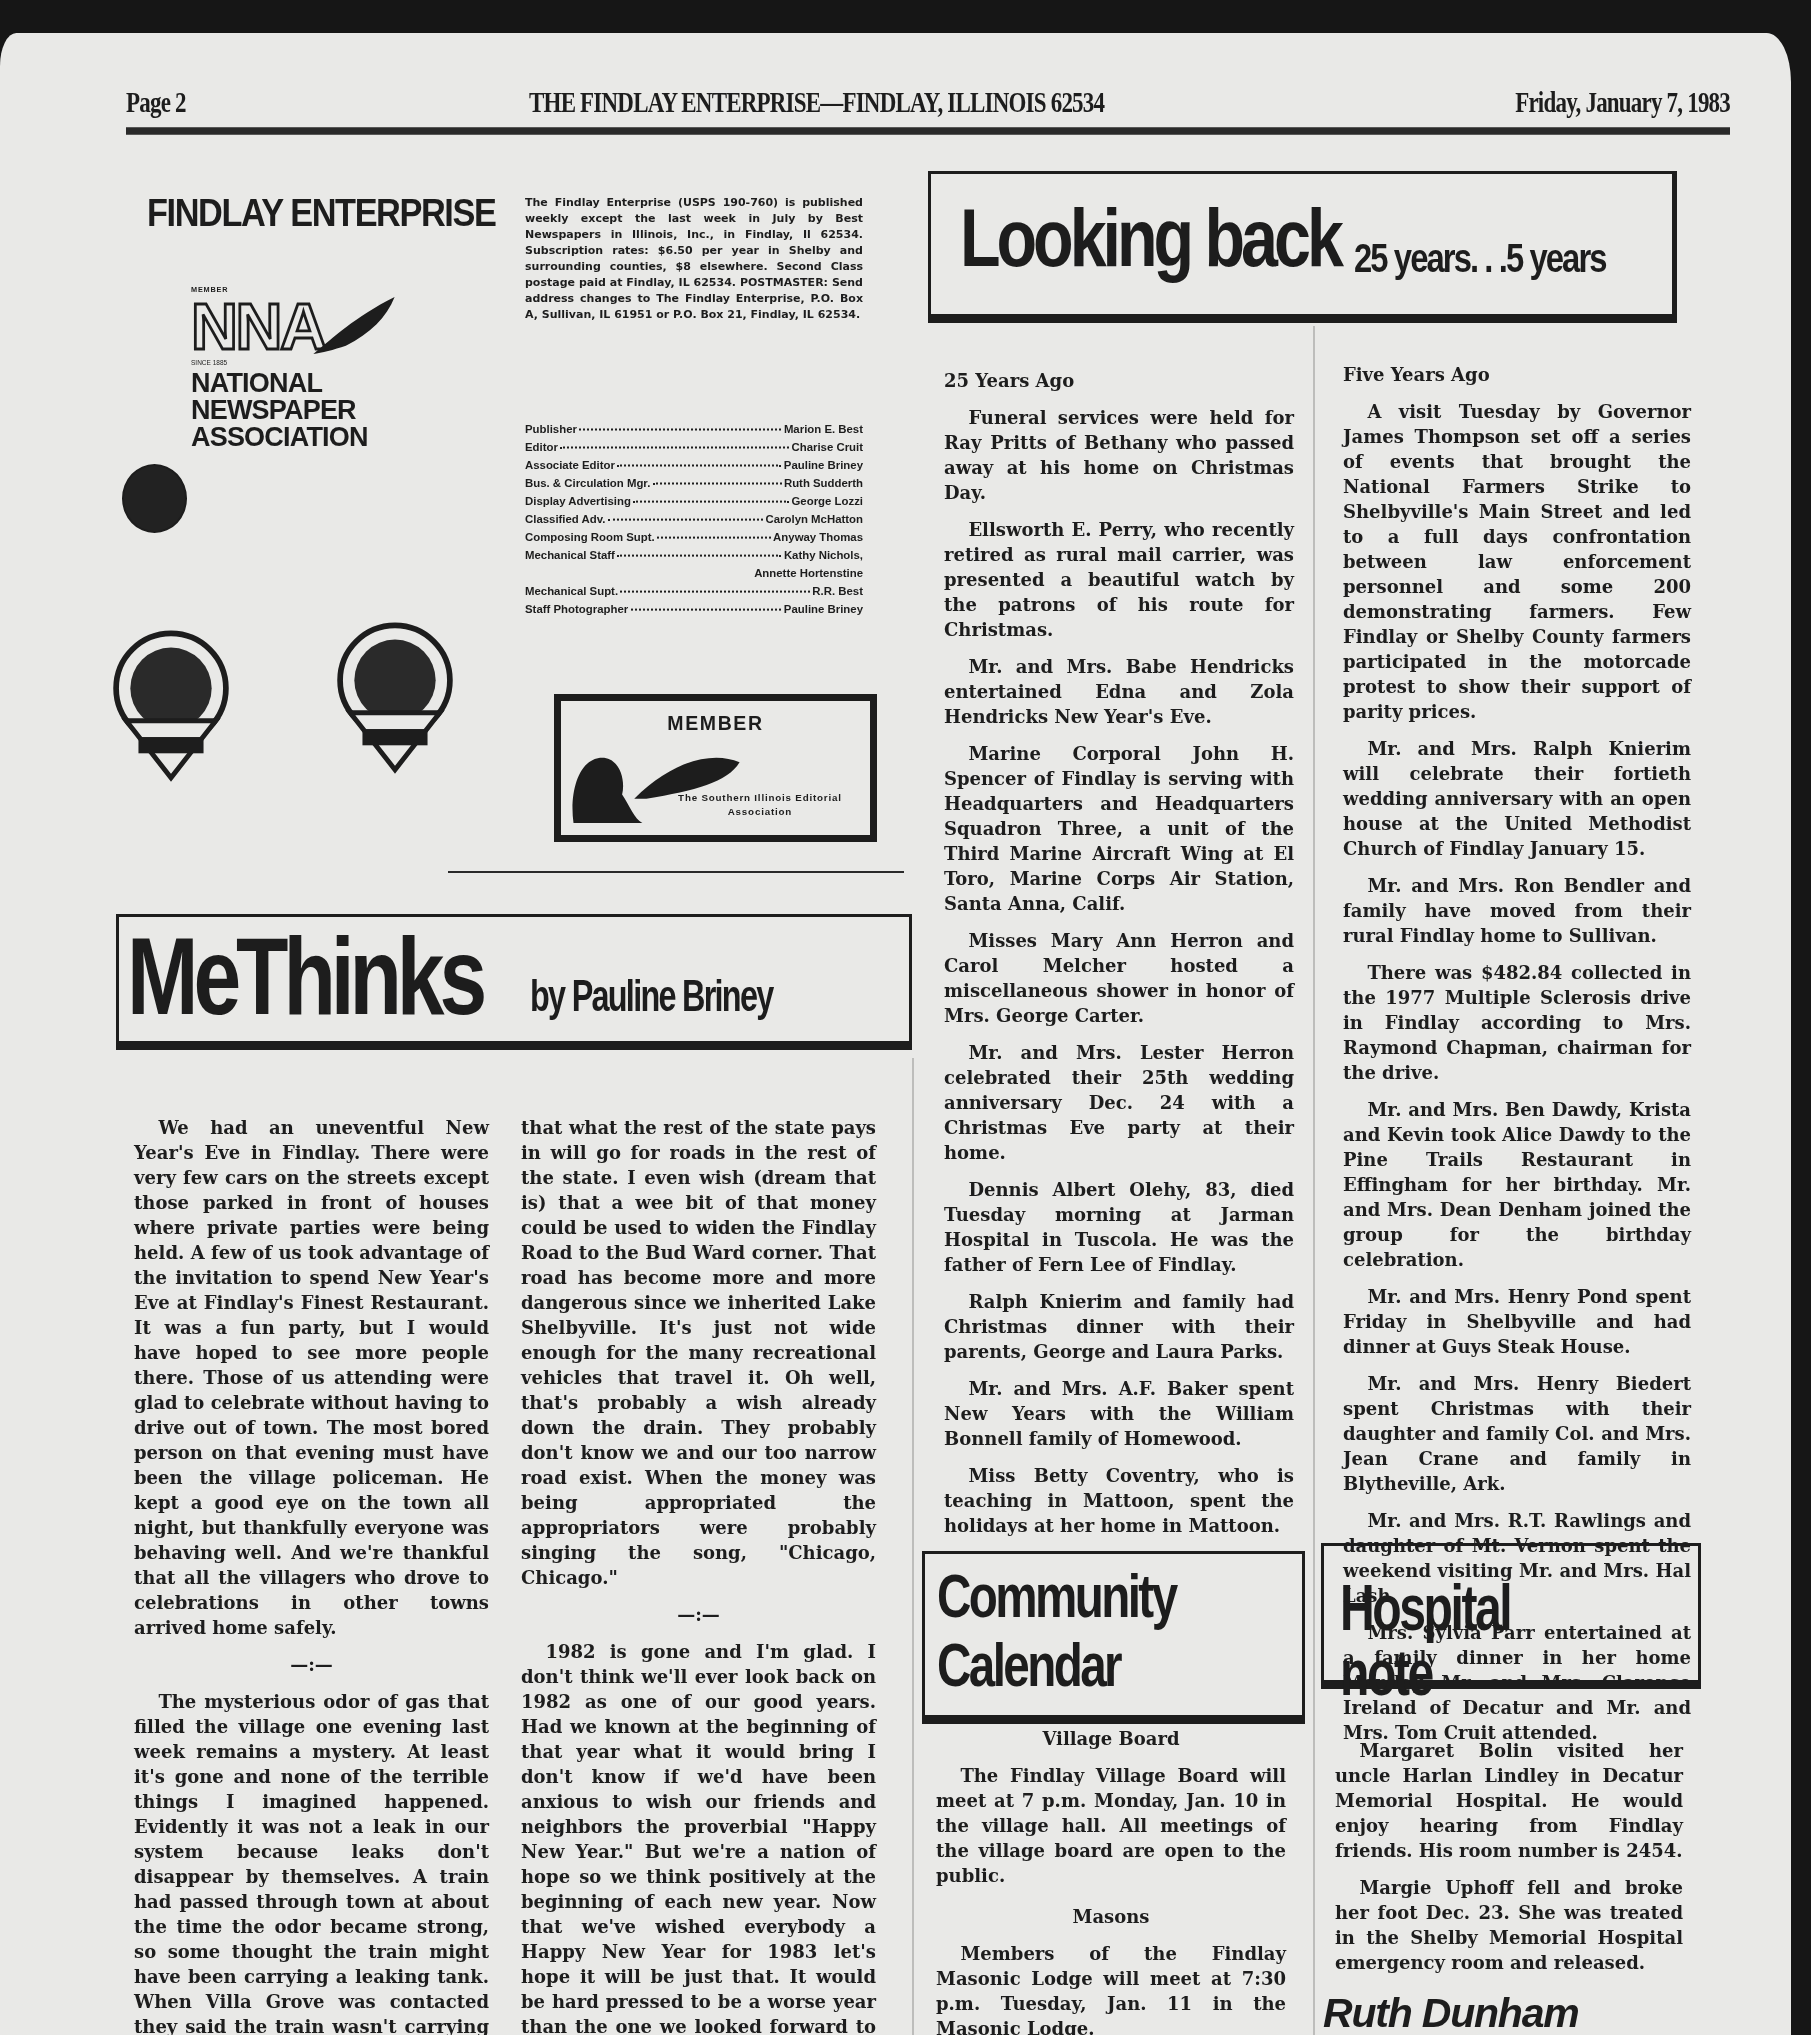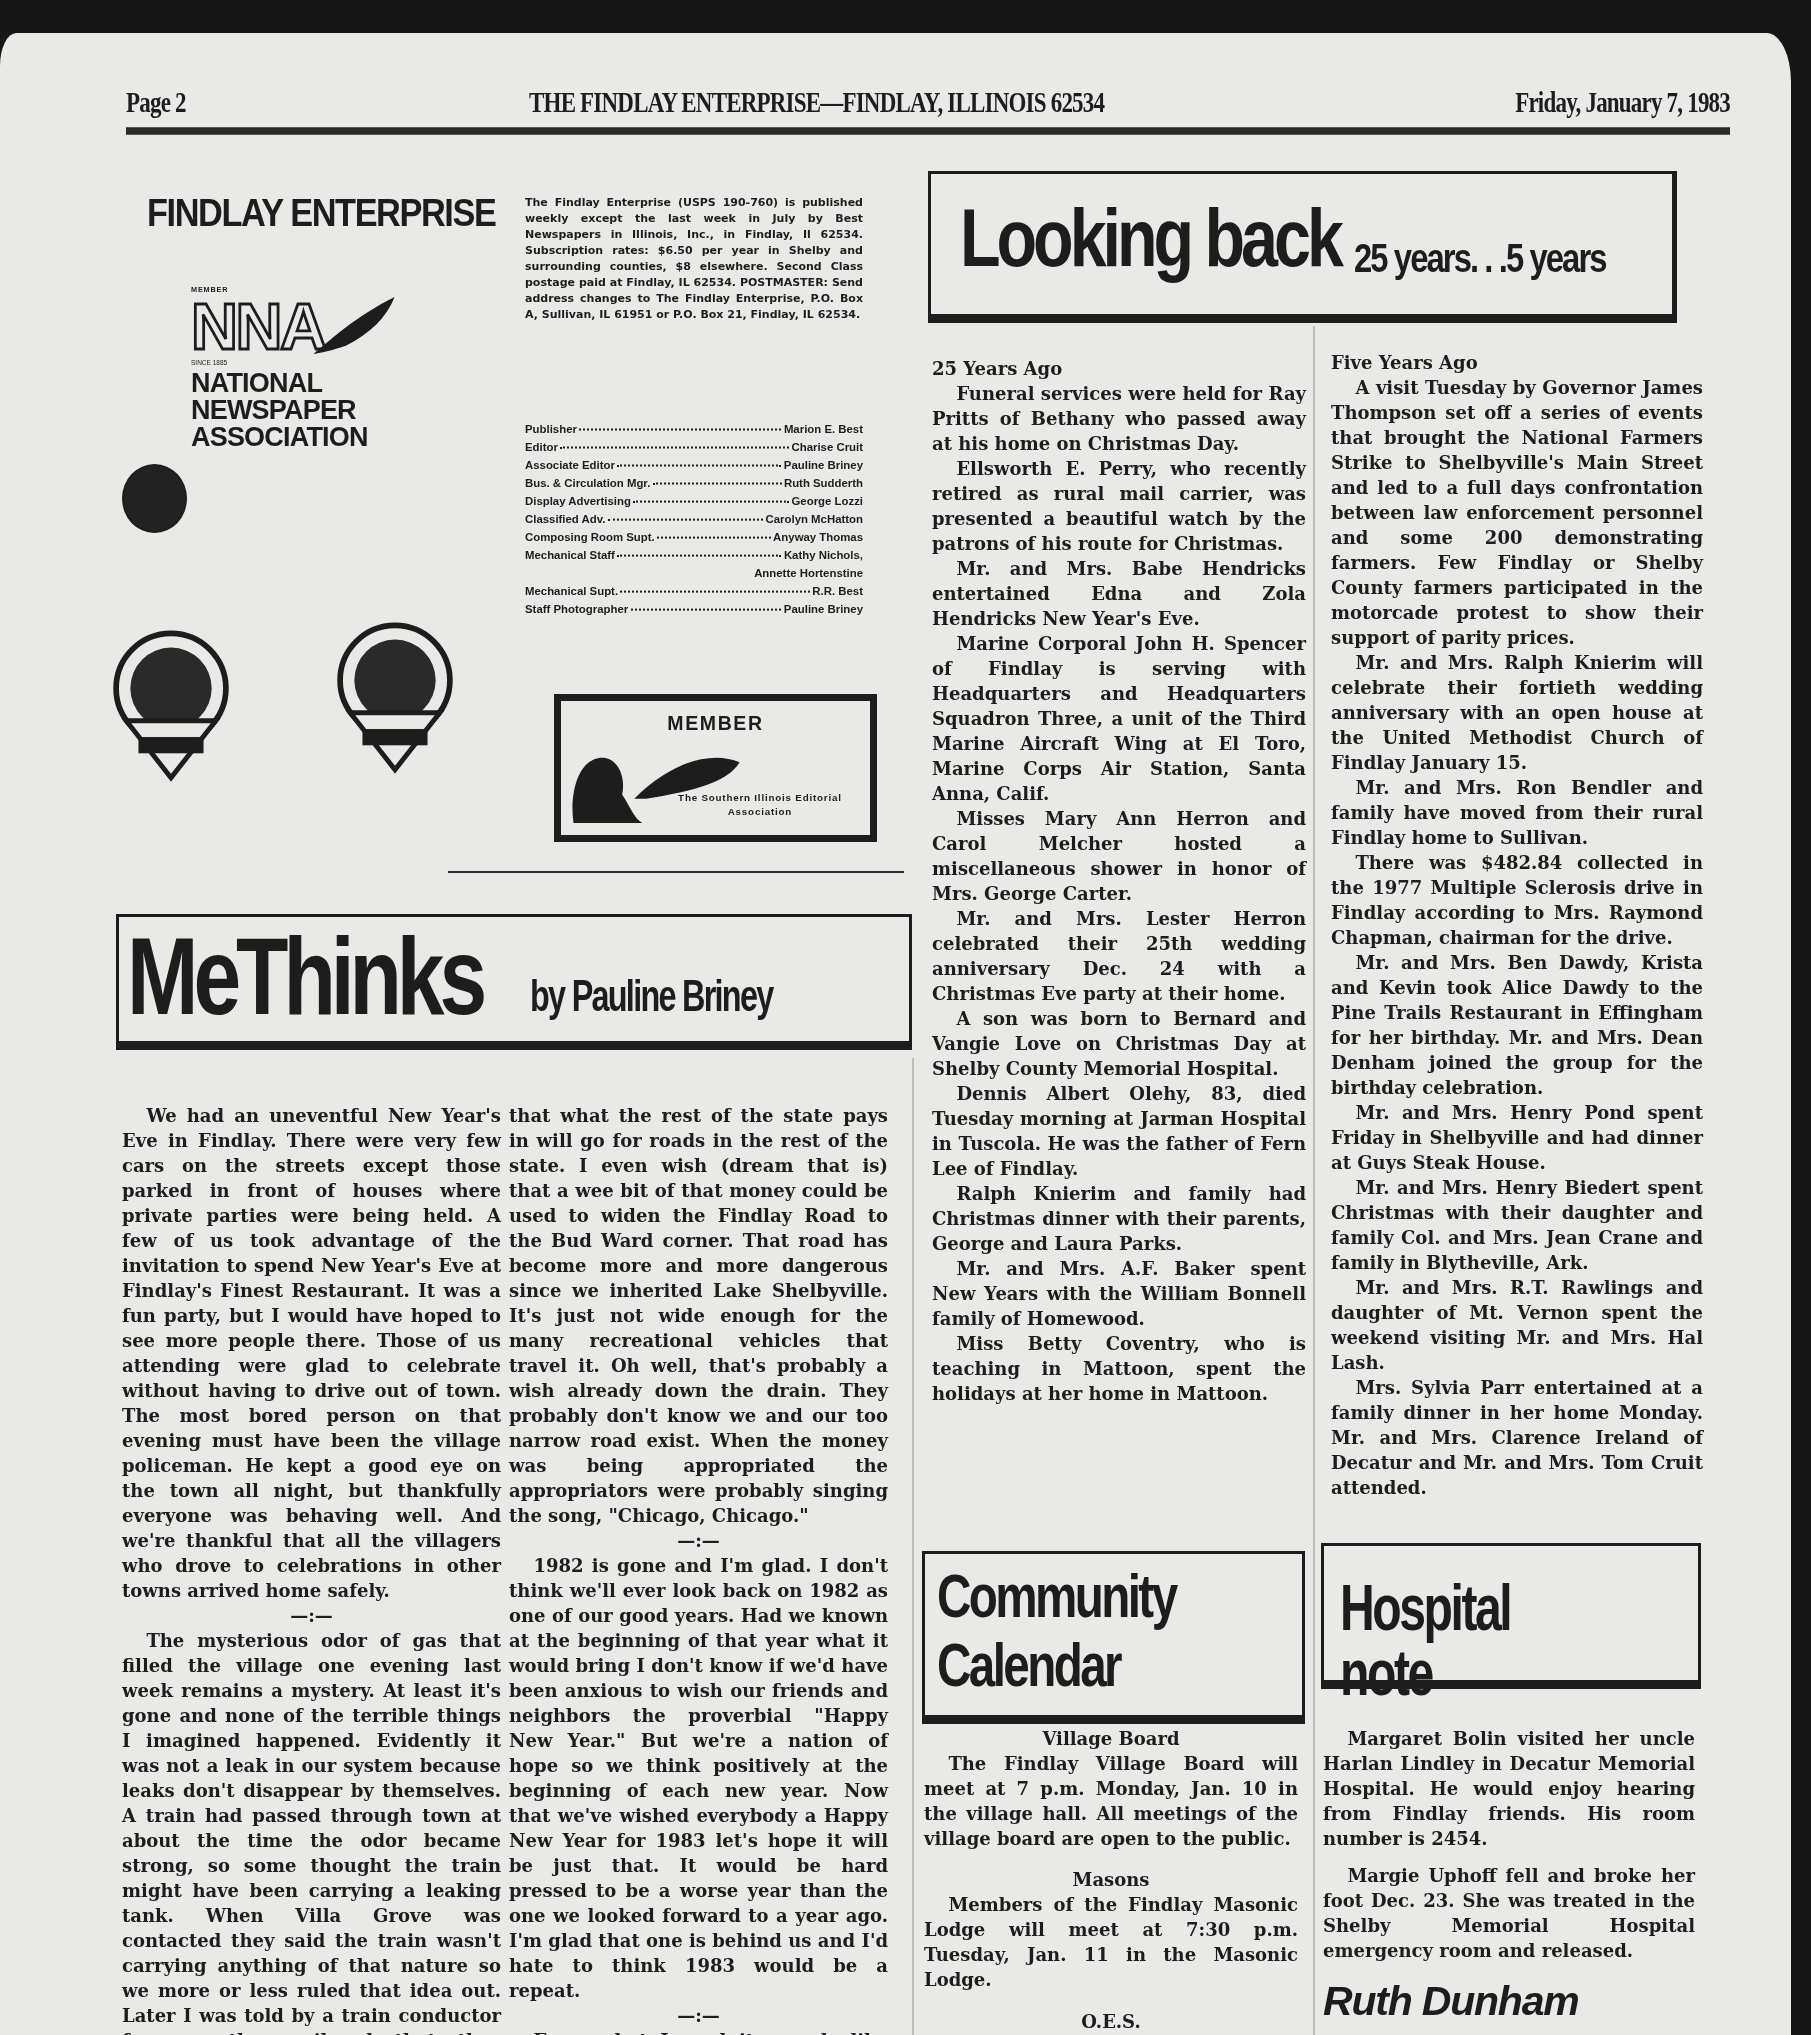--- a/index.html
+++ b/index.html
@@ -45,21 +45,21 @@
   .member-art { position:absolute; left:4.1px; top:45px; width:179px; height:81px; }
   .member-org { position:absolute; right:8.1px; top:90px; width:204px; text-align:center; font-family:"Liberation Sans", sans-serif; font-weight:bold; font-size:9.8px; letter-spacing:0.8px; line-height:14px; }
 
   .rule-h { position:absolute; height:2.4px; background:#2a2a2a; }
 
   .lb-box { left:928px; top:171px; width:741px; height:140px; border:3.3px solid #1d1d1d; border-bottom-width:9px; border-right-width:5.7px; }
   .lb-title { position:absolute; left:28.5px; top:24.4px; font-family:"Liberation Sans", sans-serif; font-weight:bold; font-size:81px; letter-spacing:-4.9px; transform:scaleX(0.82); transform-origin:left; line-height:1; }
   .lb-sub { position:absolute; left:423px; top:61px; font-family:"Liberation Sans", sans-serif; font-weight:bold; font-size:41px; letter-spacing:-2.4px; transform:scaleX(0.8); transform-origin:left; }
 
   .col { position:absolute; font-size:18px; line-height:25px; text-align:justify; font-weight:bold; hyphens:auto; }
-  .col p { margin:0; text-indent:24.4px; }
+  .col p { margin:12px; text-indent:24.4px; }
   .col .head { text-indent:0; }
   .col .sep { text-align:center; text-indent:0; }
   .col .center-head { text-align:center; text-indent:0; margin-top:16.3px; }
   .lb-col1 { left:932px; top:356px; width:374px; }
   .lb-col2 { left:1331px; top:350px; width:372px; }
 
   .mt-box { left:116px; top:914px; width:790px; height:124px; border:3.3px solid #1d1d1d; border-bottom-width:9px; }
   .mt-title { position:absolute; left:8.1px; top:4.1px; font-family:"Liberation Sans", sans-serif; font-weight:bold; font-size:110px; letter-spacing:-6.5px; transform:scaleX(0.78); transform-origin:left; line-height:1; }
   .mt-by { position:absolute; left:411px; top:53px; font-family:"Liberation Sans", sans-serif; font-weight:bold; font-size:45px; letter-spacing:-2.4px; transform:scaleX(0.72); transform-origin:left; }
   .mt-col1 { left:122px; top:1103px; width:379px; }
@@ -195,21 +195,20 @@
   <div class="lb-sub">25 years. . .5 years</div>
 </div>
 <div class="col lb-col1" id="lb-col1">
     <p class="head">25 Years Ago</p>
     <p>Funeral services were held for Ray Pritts of Bethany who passed away at his home on Christmas Day.</p>
     <p>Ellsworth E. Perry, who recently retired as rural mail carrier, was presented a beautiful watch by the patrons of his route for Christmas.</p>
     <p>Mr. and Mrs. Babe Hendricks entertained Edna and Zola Hendricks New Year's Eve.</p>
     <p>Marine Corporal John H. Spencer of Findlay is serving with Headquarters and Headquarters Squadron Three, a unit of the Third Marine Aircraft Wing at El Toro, Marine Corps Air Station, Santa Anna, Calif.</p>
     <p>Misses Mary Ann Herron and Carol Melcher hosted a miscellaneous shower in honor of Mrs. George Carter.</p>
     <p>Mr. and Mrs. Lester Herron celebrated their 25th wedding anniversary Dec. 24 with a Christmas Eve party at their home.</p>
-    <p>A son was born to Bernard and Vangie Love on Christmas Day at Shelby County Memorial Hospital.</p>
     <p>Dennis Albert Olehy, 83, died Tuesday morning at Jarman Hospital in Tuscola. He was the father of Fern Lee of Findlay.</p>
     <p>Ralph Knierim and family had Christmas dinner with their parents, George and Laura Parks.</p>
     <p>Mr. and Mrs. A.F. Baker spent New Years with the William Bonnell family of Homewood.</p>
     <p>Miss Betty Coventry, who is teaching in Mattoon, spent the holidays at her home in Mattoon.</p>
   </div>
 <div class="col lb-col2" id="lb-col2">
     <p class="head">Five Years Ago</p>
     <p>A visit Tuesday by Governor James Thompson set off a series of events that brought the National Farmers Strike to Shelbyville's Main Street and led to a full days confrontation between law enforcement personnel and some 200 demonstrating farmers. Few Findlay or Shelby County farmers participated in the motorcade protest to show their support of parity prices.</p>
     <p>Mr. and Mrs. Ralph Knierim will celebrate their fortieth wedding anniversary with an open house at the United Methodist Church of Findlay January 15.</p>
     <p>Mr. and Mrs. Ron Bendler and family have moved from their rural Findlay home to Sullivan.</p>

